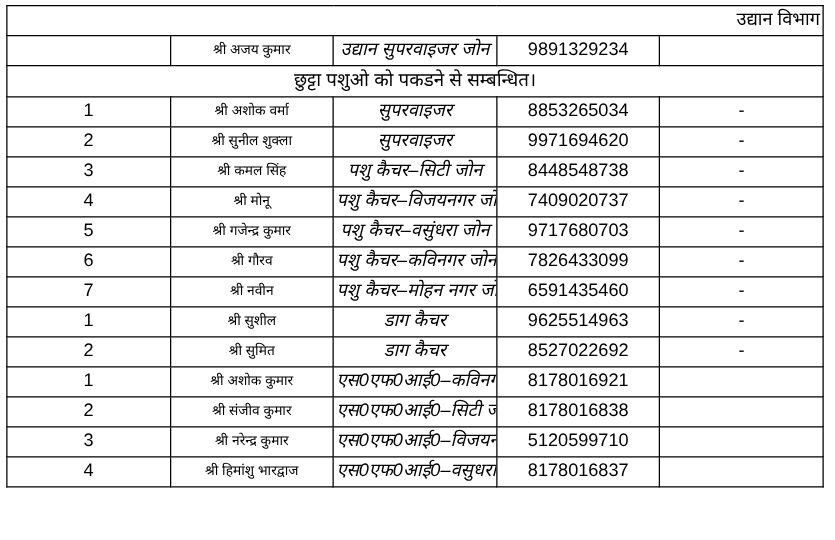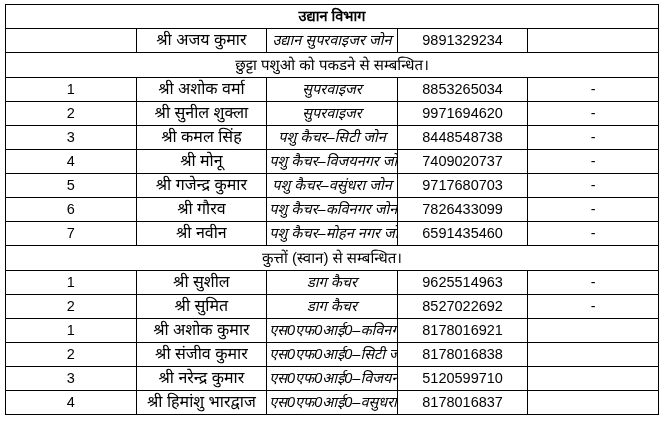--- a/index.html
+++ b/index.html
@@ -32,30 +32,31 @@
     height: 21px;
     overflow: hidden;
     white-space: nowrap;
   }
   .c-sn   { width: 34px; }
   .c-name { width: 185px; }
   .c-desg { width: 238px; font-style: italic; }
   .c-ph   { width: 140px; }
   .c-last { width: 55px; }
   .title-row td {
-    font-weight: bold;
+    font-weight: normal;
     font-size: 14.5px;
+    text-align: right;
   }
   .section-row td {
     font-weight: normal;
     font-size: 15px;
     height: 22px;
   }
   .name-cell {
-    font-size: 16px;
+    font-size: 11px;
   }
 </style>
 </head>
 <body>
 
 <div id="sheet">
   <table>
     <tbody>
       <tr class="title-row">
         <td colspan="5">उद्यान विभाग</td>
@@ -114,23 +115,20 @@
         <td class="c-last">-</td>
       </tr>
       <tr>
         <td class="c-sn">7</td>
         <td class="c-name name-cell">श्री नवीन</td>
         <td class="c-desg">पशु कैचर–मोहन नगर जोन</td>
         <td class="c-ph">6591435460</td>
         <td class="c-last">-</td>
       </tr>
 
-      <tr class="section-row">
-        <td colspan="5">कुत्तों (स्वान) से सम्बन्धित।</td>
-      </tr>
       <tr>
         <td class="c-sn">1</td>
         <td class="c-name name-cell">श्री सुशील</td>
         <td class="c-desg">डाग कैचर</td>
         <td class="c-ph">9625514963</td>
         <td class="c-last">-</td>
       </tr>
       <tr>
         <td class="c-sn">2</td>
         <td class="c-name name-cell">श्री सुमित</td>

